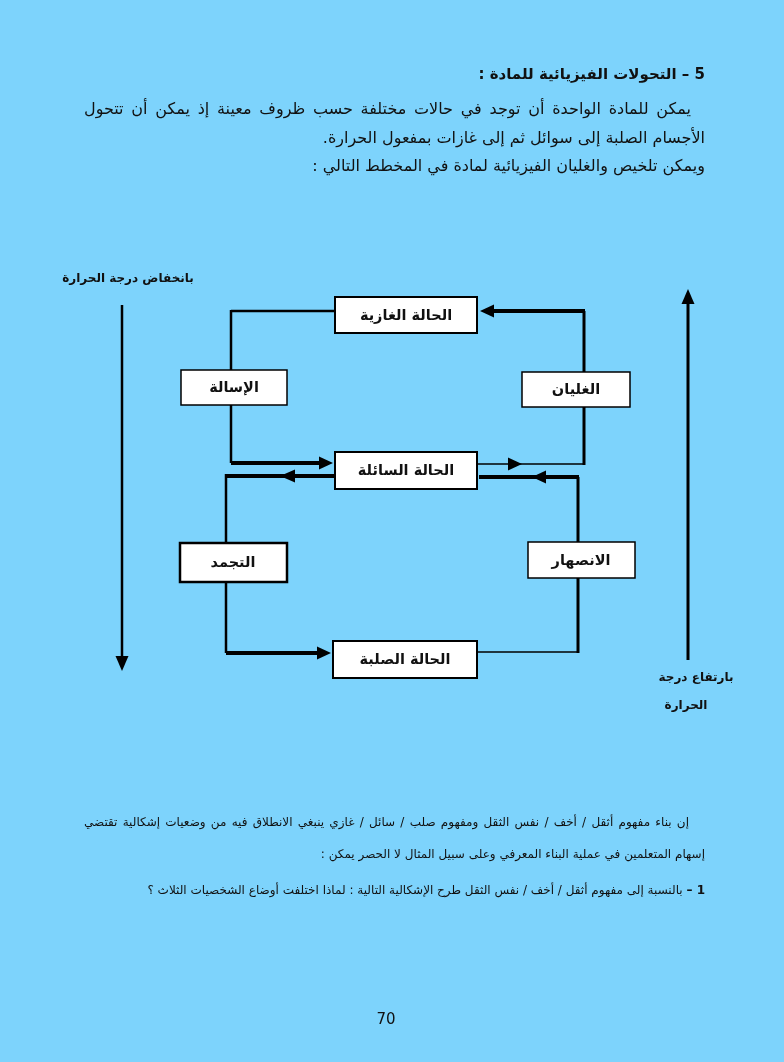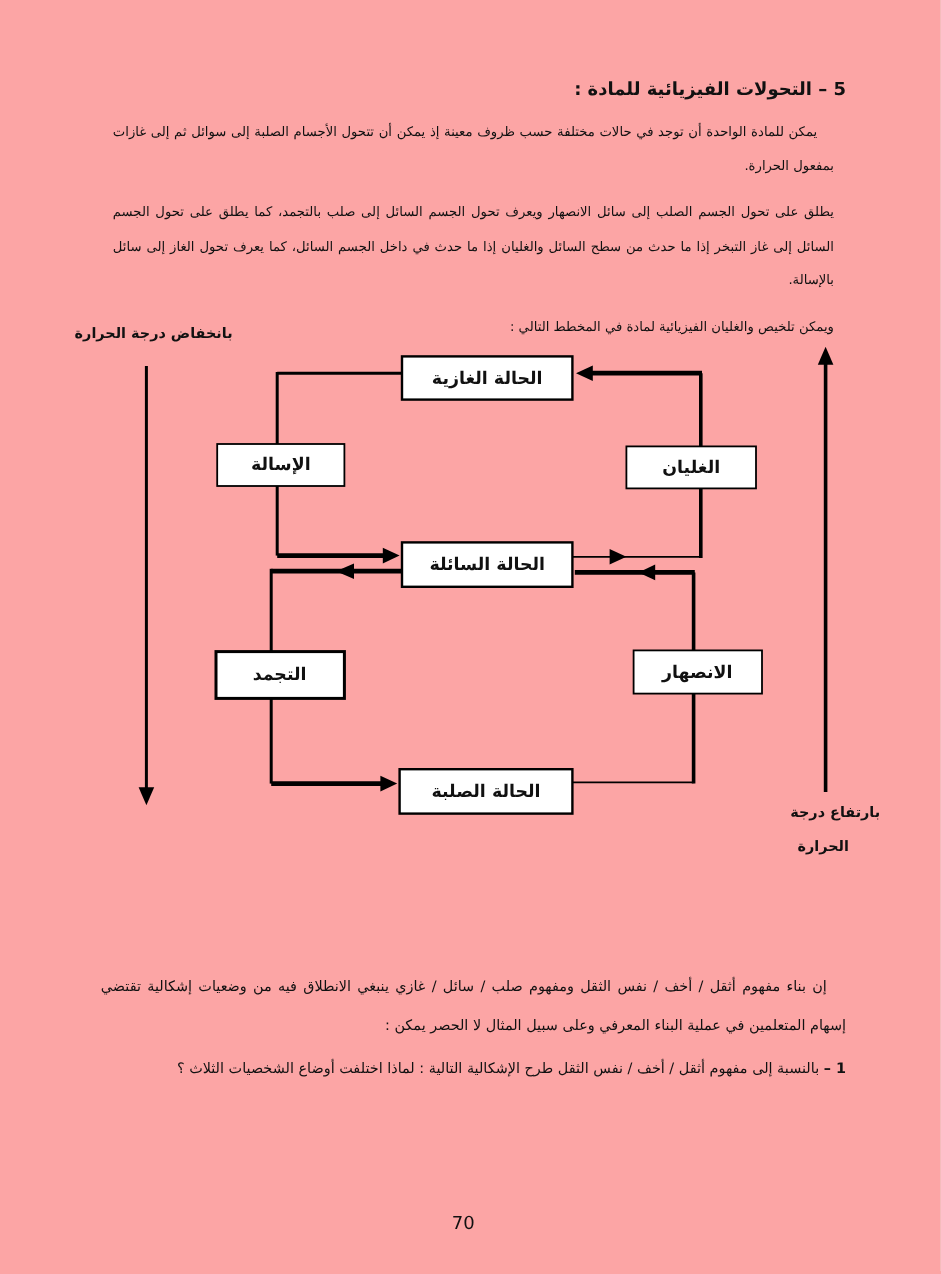--- a/index.html
+++ b/index.html
@@ -1,38 +1,38 @@
 <!DOCTYPE html>
 <html lang="ar"><head>
 <meta charset="utf-8">
 <style>
   html,body{margin:0;padding:0;background:#e8e8e8;}
   .page{
     position:relative;
     width:784px;height:1062px;
     margin:0 auto;
-    background:#fca5a5;
+    background:#7dd3fc;
     font-family:"DejaVu Sans",sans-serif;
     color:#111;
     overflow:hidden;
   }
   .top-text{
     position:absolute;
     top:62px;left:84px;right:79px;
     direction:rtl;
   }
   .section-heading{
     font-size:15px;
     font-weight:bold;
     margin:0 0 9px 0;
     line-height:24px;
   }
   .top-text p{
-    margin:10px;
-    font-size:11px;
+    margin:0;
+    font-size:16px;
     line-height:28.5px;
     text-align:justify;
   }
   .p-indent-sm{text-indent:14px;}
   .p-indent-md{text-indent:26px;}
   .bottom-text{
     position:absolute;
     top:806px;left:84px;right:79px;
     direction:rtl;
   }
@@ -69,21 +69,20 @@
   }
 </style>
 </head>
 <body>
 
 <div class="page">
 
   <div class="top-text">
     <h2 class="section-heading">5 – التحولات الفيزيائية للمادة :</h2>
     <p class="p-indent-sm">يمكن للمادة الواحدة أن توجد في حالات مختلفة حسب ظروف معينة إذ يمكن أن تتحول الأجسام الصلبة إلى سوائل ثم إلى غازات بمفعول الحرارة.</p>
-    <p>يطلق على تحول الجسم الصلب إلى سائل الانصهار ويعرف تحول الجسم السائل إلى صلب بالتجمد، كما يطلق على تحول الجسم السائل إلى غاز التبخر إذا ما حدث من سطح السائل والغليان إذا ما حدث في داخل الجسم السائل، كما يعرف تحول الغاز إلى سائل بالإسالة.</p>
     <p>ويمكن تلخيص والغليان الفيزيائية لمادة في المخطط التالي :</p>
   </div>
 
   <svg class="diagram" viewBox="0 255 784 470" xmlns="http://www.w3.org/2000/svg">
 
     <g>
       <line x1="335" y1="311" x2="231" y2="311" stroke-width="2.5"></line>
       <line x1="231" y1="310" x2="231" y2="463" stroke-width="2.5"></line>
       <line x1="231" y1="463" x2="321" y2="463" stroke-width="4"></line>
       <polygon points="333,463 319,456.5 319,469.5"></polygon>

